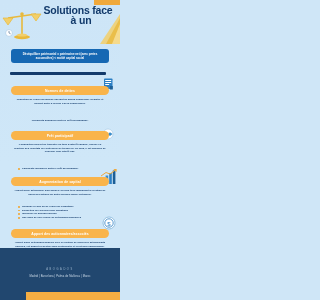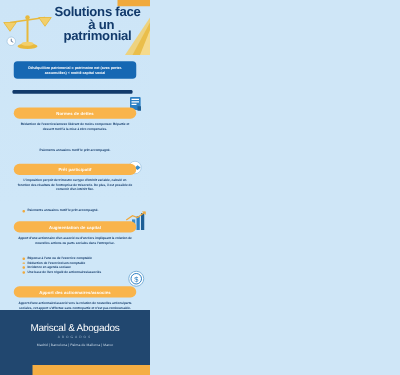--- a/index.html
+++ b/index.html
@@ -107,21 +107,20 @@
       <svg viewBox="0 0 22 30" width="22" height="30">
         <path d="M22 0 L22 30 L2 30 Z" fill="#f2cf6b" opacity="0.85"></path>
         <path d="M22 4 L22 30 L8 30 Z" fill="#e8b93c" opacity="0.8"></path>
         <path d="M22 10 L22 30 L14 30 Z" fill="#f6dd94" opacity="0.9"></path>
       </svg>
     </span>
 
     <div class="title">
       <div>Solutions face</div>
       <div class="t2">à un</div>
-      <div>patrimonial</div>
     </div>
   </div>
 
   <div class="subtitle">Déséquilibre patrimonial = patrimoine net (avec pertes accumulées) &lt; moitié capital social</div>
 
   <div class="divider"></div>
 
   <span class="ic doc-icon">
     <svg viewBox="0 0 11 12" width="11" height="12">
       <rect x="1" y="0.5" width="8.5" height="10.5" rx="0.8" fill="#2b7fc4"></rect>
@@ -172,21 +171,20 @@
       <circle cx="7" cy="7" r="6" fill="#ffffff" stroke="#7fb2d8" stroke-width="0.8"></circle>
       <circle cx="7" cy="7" r="4.2" fill="none" stroke="#2b7fc4" stroke-width="0.8"></circle>
       <text x="7" y="9.6" font-size="6" font-family="Liberation Sans, sans-serif" fill="#2b7fc4" text-anchor="middle">$</text>
     </svg>
   </span>
   <div class="pill" style="top:229px;">Apport des actionnaires/associés</div>
   <div class="body" style="top:241px;">Apport d'une actionnaire/associé vers la création de nouvelles actions/parts sociales, cet apport s'effectue sans contrepartie et n'est pas remboursable.</div>
   <div class="body" style="top:253px;">Préparation de l'acte en requestion.</div>
 
   <div class="footer">
-    <div class="logo">Mariscal &amp; Abogados</div>
     <div class="logo-sub">ABOGADOS</div>
     <div class="cities">Madrid | Barcelona | Palma de Mallorca | Maroc</div>
   </div>
 
   <div class="bottom-strip">
     <div class="strip-accent"></div>
   </div>
 
 </div>
 

